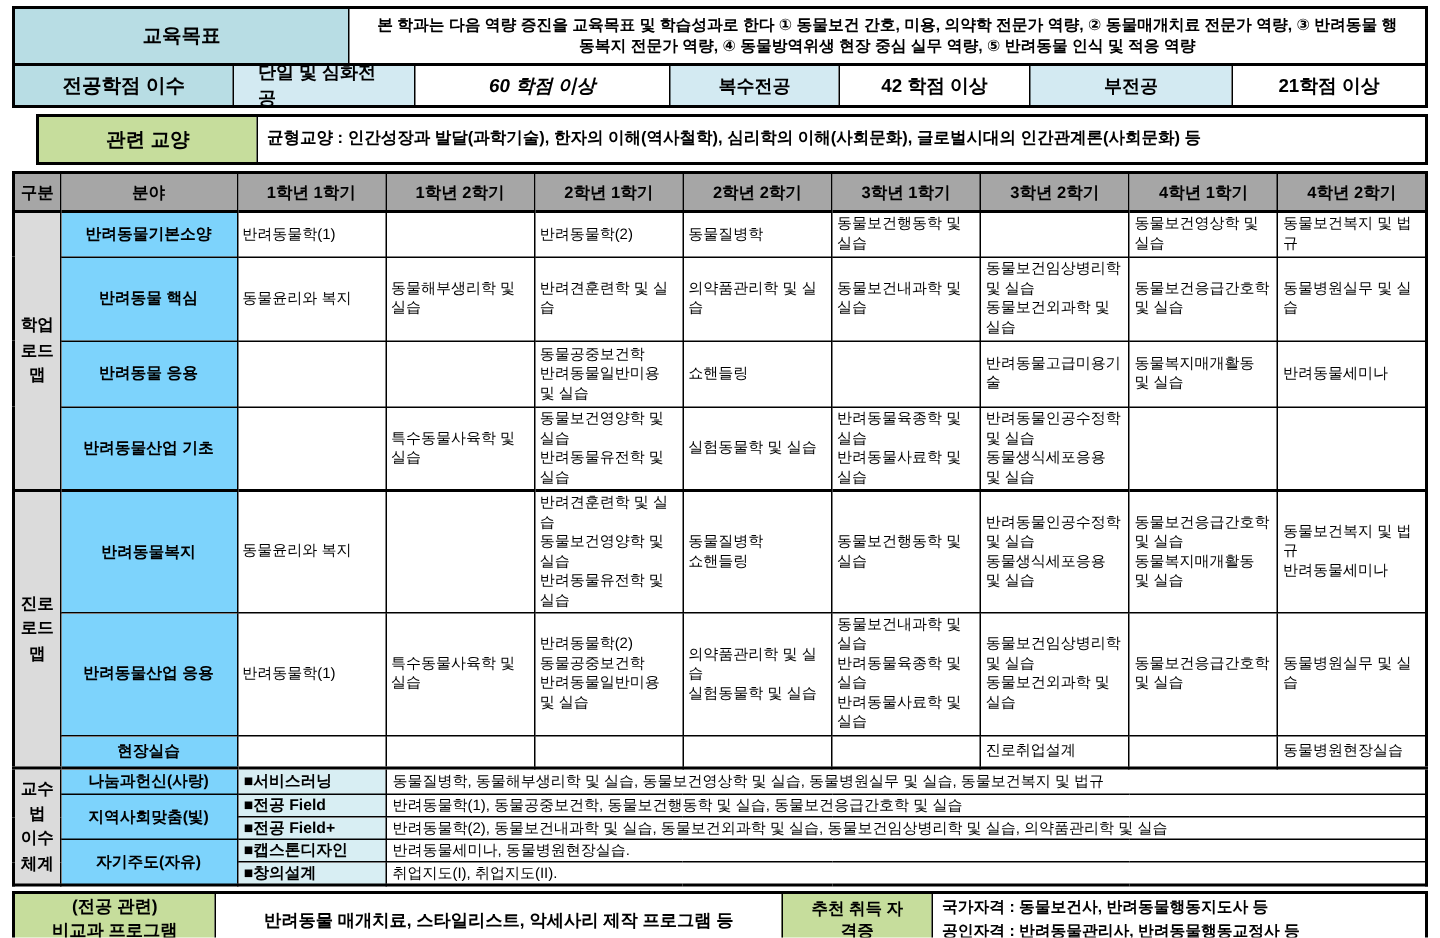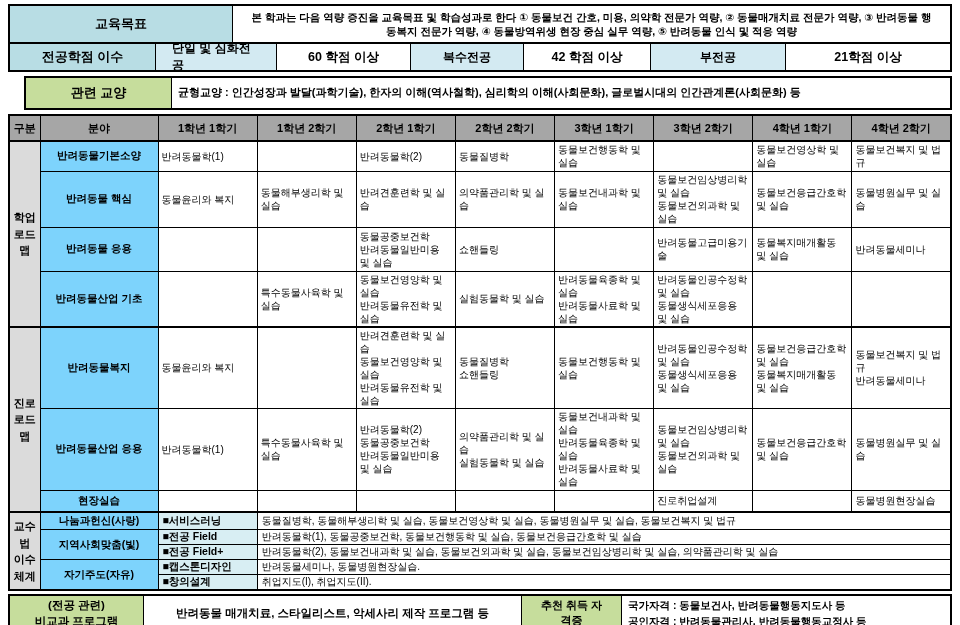--- a/index.html
+++ b/index.html
@@ -18,21 +18,21 @@
 
   
   .top-block { border:2px solid #000; }
   .goal-row { display:flex; border-bottom:2px solid #000; height:38px; }
   .goal-label { width:222px; background:#b8dde4; font-weight:bold; font-size:13px; }
   .goal-text { flex:1; justify-content:flex-start; text-align:center; font-size:10.5px; font-weight:600; line-height:1.35; padding:2px 15px; }
   .credits-row { display:flex; height:26px; font-weight:bold; }
   .credits-label { width:145px; background:#b8dde4; font-size:13px; }
   .credit-name { background:#d3eaf2; font-size:12px; }
   .credit-value { background:#fff; font-size:12.5px; }
-  .w-n1{width:121px;} .w-v1{width:134px;} .w-n2{width:113px;} .w-v2{width:127px;} .w-n3{width:135px;} .w-v3{flex:1;}
+  .w-n1{width:121px;} .w-v1{width:170px;font-style:italic;} .w-n2{width:113px;} .w-v2{width:127px;} .w-n3{width:135px;} .w-v3{flex:1;}
 
   
   .liberal-block { border:2px solid #000; margin-top:4px; display:flex; height:34px;margin-left:16px; }
   .liberal-label { width:145px; background:#c6dd9c; font-weight:bold; font-size:13px; border-left:none; }
   .liberal-text { flex:1; border-left:1px solid #000; padding:1px 6px; font-size:11px; font-weight:600; line-height:1.4; display:flex; flex-direction:column; justify-content:center; }
 
   
   table.main { border-collapse:collapse; width:944px; table-layout:fixed; margin-top:4px; border:2px solid #000; }
   table.main th, table.main td { border:1px solid #000; overflow:hidden; }
   table.main thead th { background:#a6a6a6; font-size:11px; font-weight:bold; height:26px; border-bottom:2px solid #000; }

